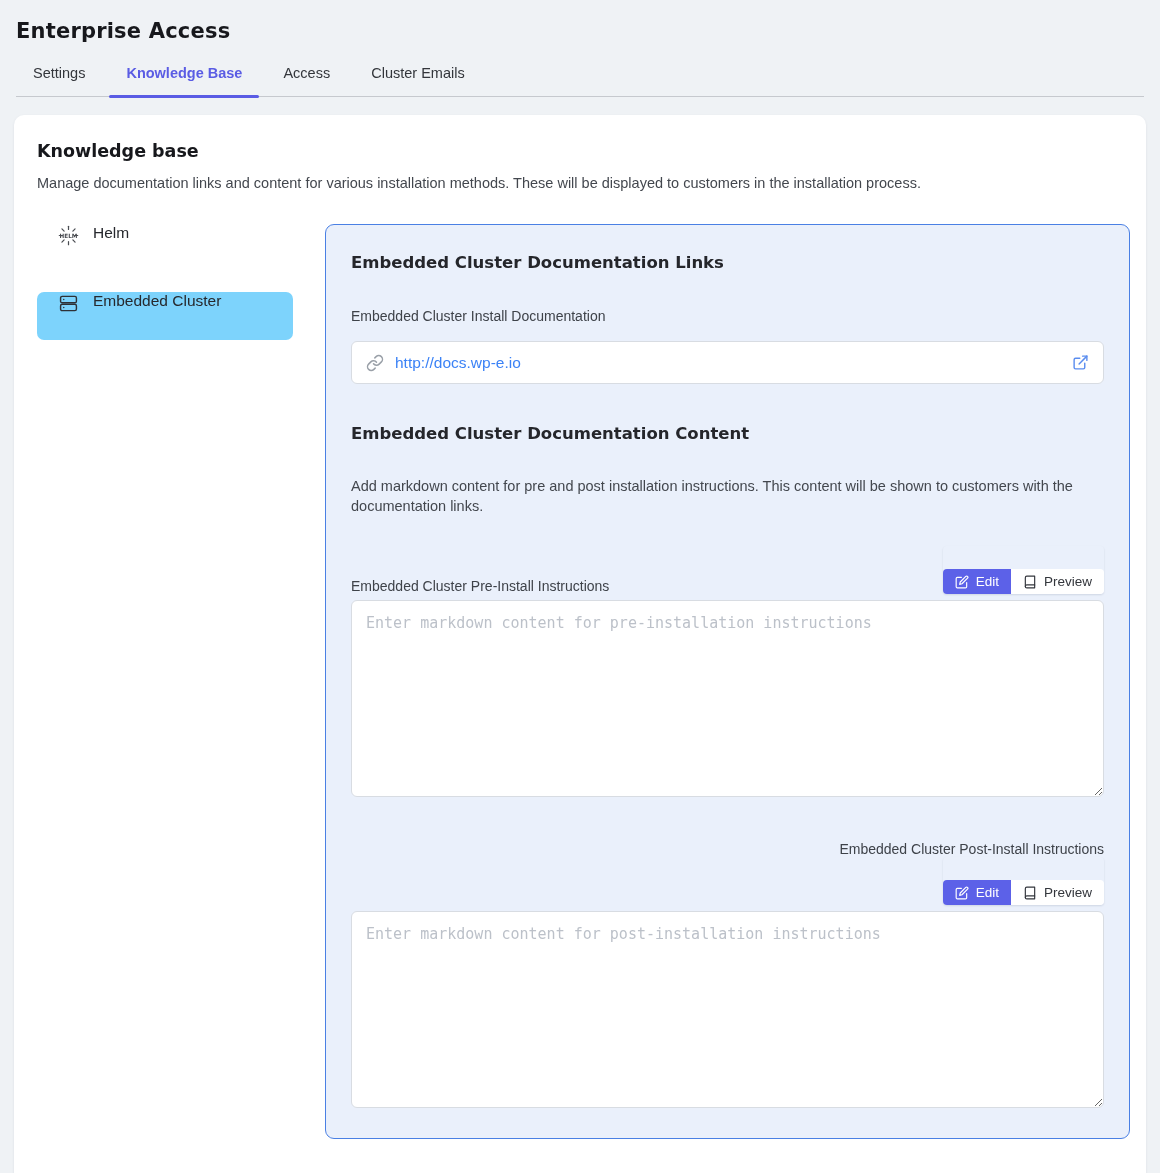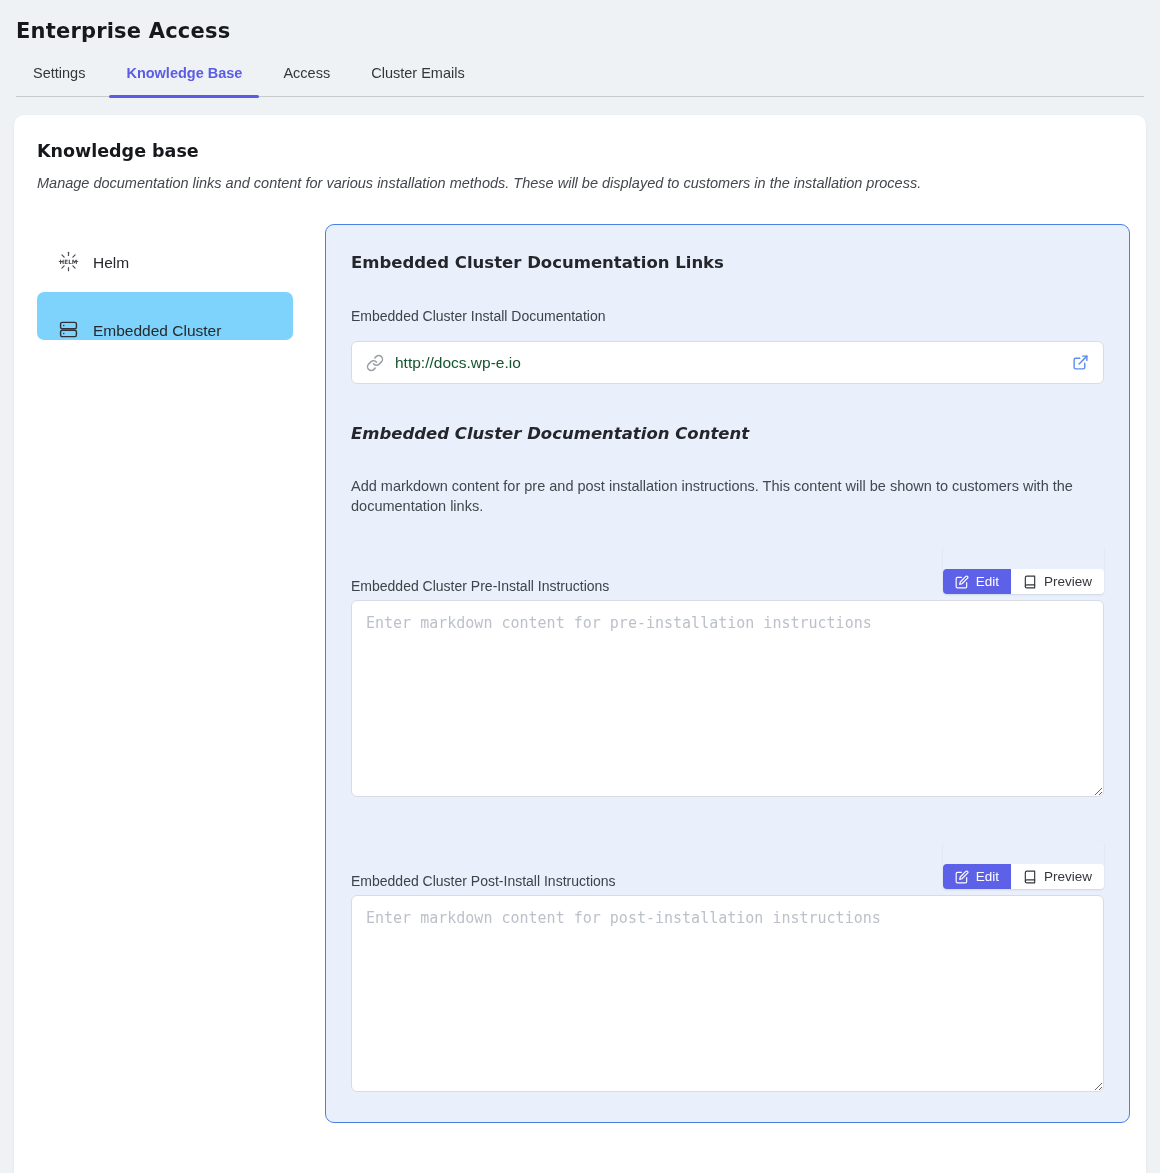--- a/index.html
+++ b/index.html
@@ -34,26 +34,26 @@
   
   .card {
     margin: 18px 14px 0 14px;
     background: #ffffff;
     border-radius: 10px;
     box-shadow: 0 1px 3px rgba(20,30,60,.08);
     padding: 26px 16px 28px 23px;
     min-height: 1055px;
   }
   .card-title { font-family: "DejaVu Sans", sans-serif; font-size: 17.5px; font-weight: 700; color: #17181c; }
-  .card-desc { font-size: 14.5px; color: #43474e; margin-top: 14px; font-style: italic; }
+  .card-desc { font-size: 14.5px; color: #43474e; margin-top: 14px; }
   
   .content-row { display: flex; margin-top: 33px; align-items: flex-start; }
   .side-nav { width: 256px; margin-right: 32px; flex: none; }
   .nav-item {
-    display: flex; align-items: flex-end; gap: 14px;
+    display: flex; align-items: flex-start; gap: 14px;
     height: 48px; padding: 0 0 0 20px; margin-bottom: 20px;
     border-radius: 7px; cursor: pointer;
   }
   .nav-item.active { background: #7dd3fc; }
   .nav-item .nav-label { font-size: 15.5px; color: #26282d; }
   .nav-icon { width: 22px; height: 22px; display: flex; align-items: center; justify-content: center; }
   
   .panel {
     flex: 1;
     background: #eaf0fb;
@@ -68,24 +68,24 @@
   .field-label { font-size: 14px; color: #3e4249; }
   .url-label { margin-top: 36px; }
   .url-input-wrap {
     margin-top: 17px;
     height: 43px; background: #fff;
     border: 1px solid #d8dce2; border-radius: 6px;
     display: flex; align-items: center; padding: 0 14px; gap: 11px;
   }
   .url-input {
     flex: 1; border: none; outline: none;
-    font-size: 15.5px; color: #14532d; background: transparent;
-    font-family: "Liberation Sans", sans-serif;
-  }
-  .content-title { margin-top: 40px; font-style: italic; }
+    font-size: 15.5px; color: #3b82f6; background: transparent;
+    font-family: "Liberation Sans", sans-serif;
+  }
+  .content-title { margin-top: 40px; }
   .content-desc { font-size: 14.5px; color: #43474e; margin-top: 33px; line-height: 20px; max-width: 748px; }
   .field-header {
     display: flex; justify-content: space-between; align-items: flex-end;
     margin-top: 30px;
   }
   .seg-control { display: flex; border-radius: 4px; box-shadow: 0 1px 2px rgba(20,30,60,.12); }
   .seg-btn {
     height: 25px; display: flex; align-items: center; gap: 7px;
     padding: 0 12px; font-size: 13.5px; cursor: pointer; border: none;
     font-family: "Liberation Sans", sans-serif;
@@ -208,21 +208,21 @@
                 </svg>
               </span>
               <span>Preview</span>
             </button>
           </div>
         </div>
         <textarea class="md-textarea" placeholder="Enter markdown content for pre-installation instructions" style=""></textarea>
       </div>
 
       <div class="post-block">
-        <div class="field-header" style="margin-top:0;">
+        <div class="field-header" style="margin-top:0;flex-direction:column;">
           <div class="field-label">Embedded Cluster Post-Install Instructions</div>
           <div class="seg-control">
             <button class="seg-btn edit">
               <span>
                 <svg width="14" height="14" viewBox="0 0 24 24" fill="none" stroke="#ffffff" stroke-width="2" stroke-linecap="round" stroke-linejoin="round">
                   <path d="M11 4H4a2 2 0 0 0-2 2v14a2 2 0 0 0 2 2h14a2 2 0 0 0 2-2v-7"></path>
                   <path d="M18.5 2.5a2.121 2.121 0 0 1 3 3L12 15l-4 1 1-4 9.5-9.5z"></path>
                 </svg>
               </span>
               <span>Edit</span>

